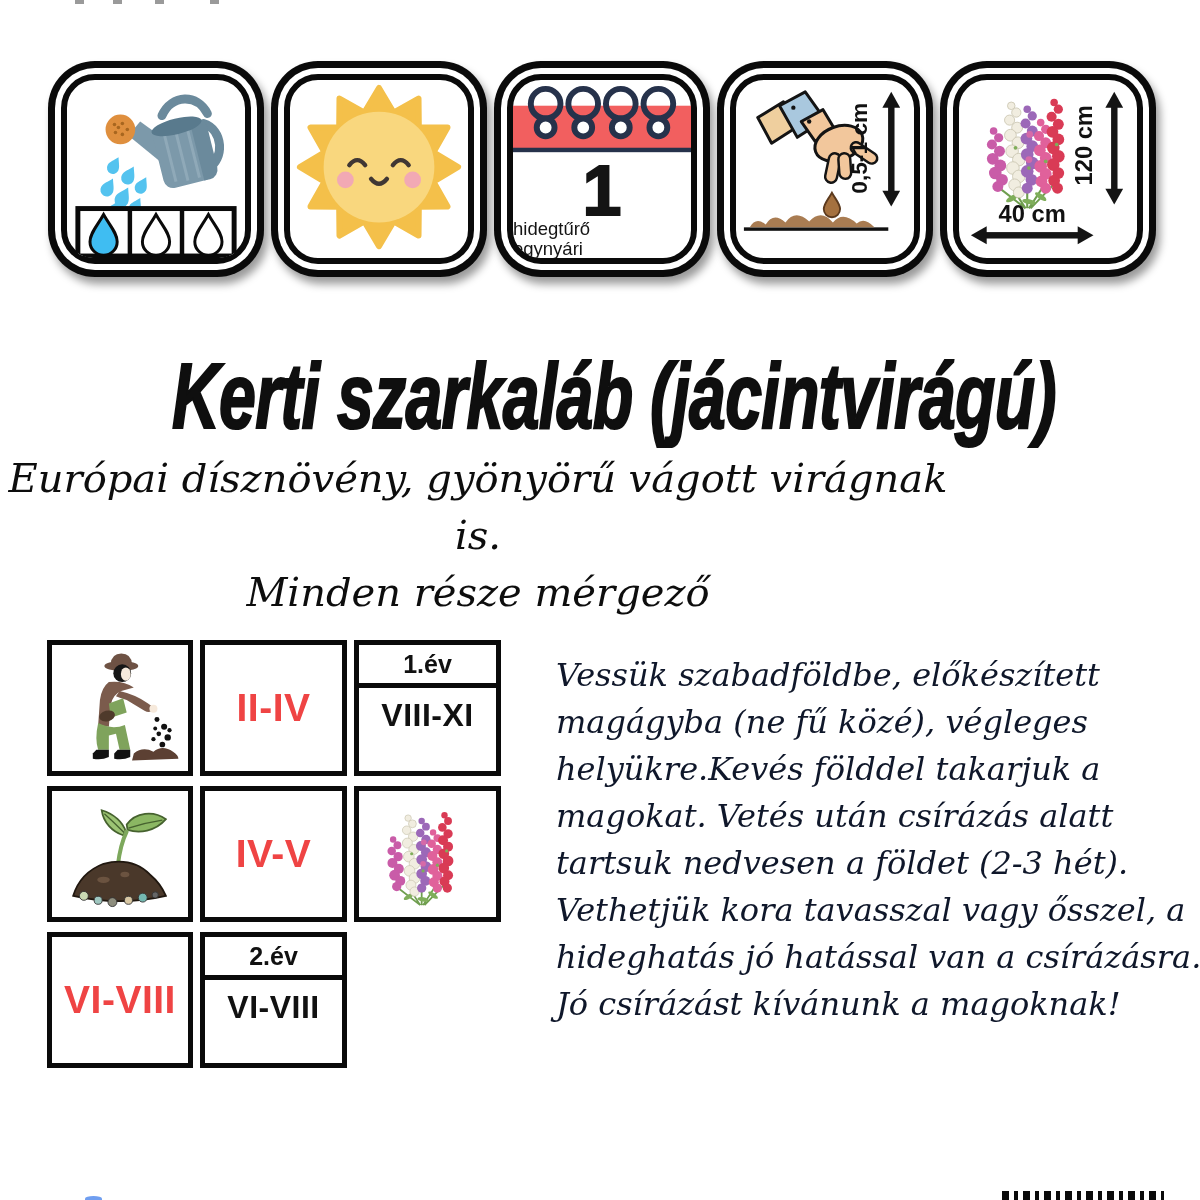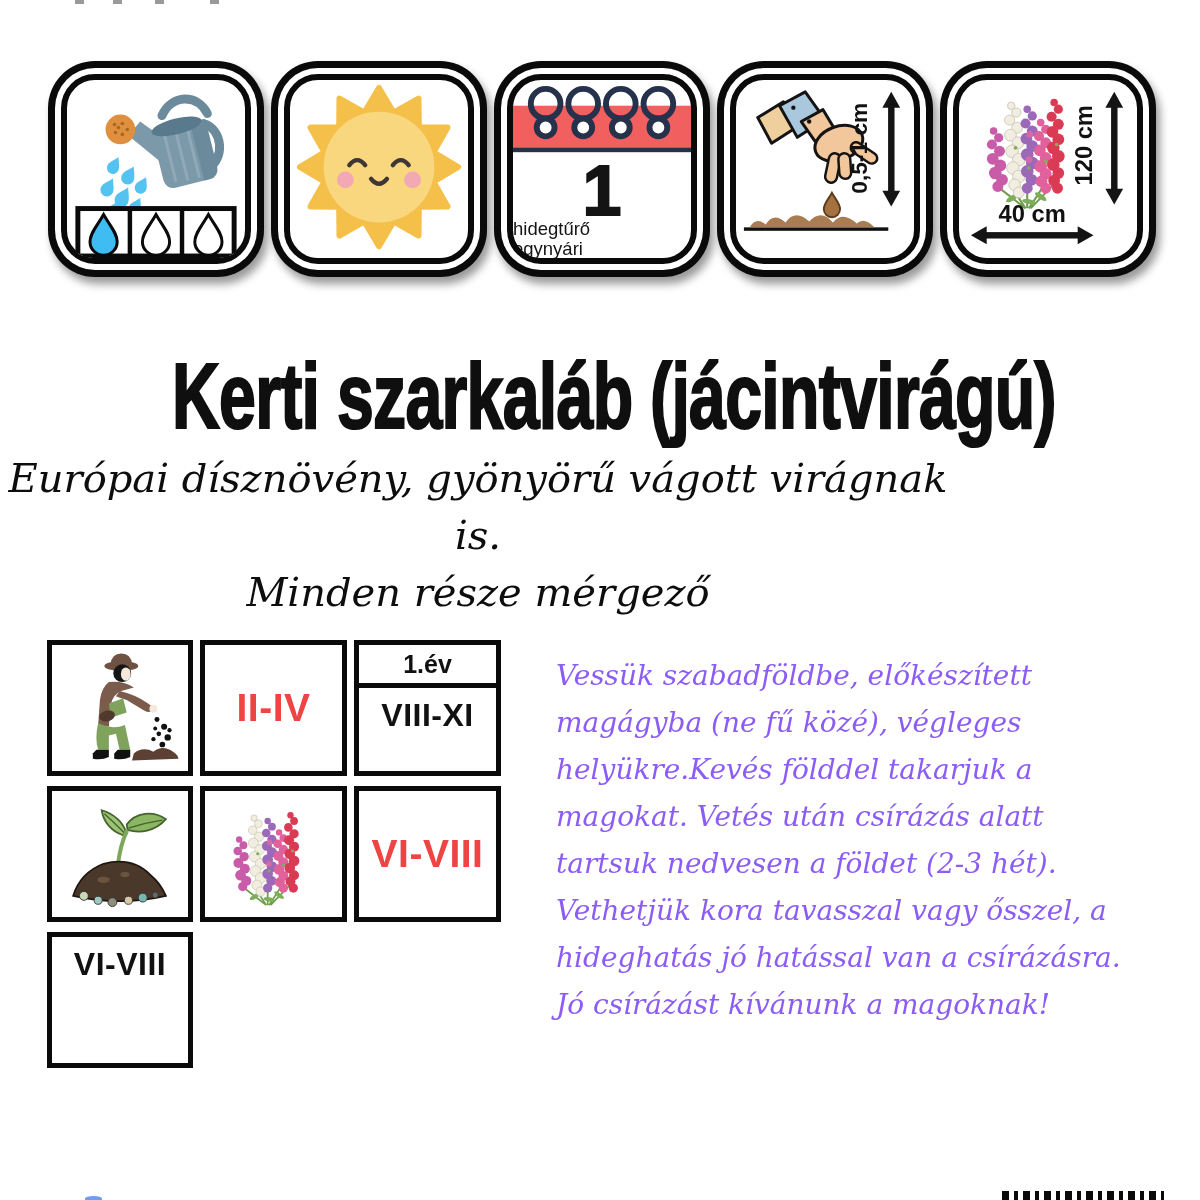--- a/index.html
+++ b/index.html
@@ -20,40 +20,40 @@
     border:6px solid #0a0a0a; border-radius:34px;
     box-shadow: 0 0 0 6px #ffffff, 0 0 0 13px #0a0a0a, 4px 7px 9px 13px rgba(0,0,0,0.40);
   }
   .icon-card-content { position:absolute; inset:0; border-radius:26px; overflow:hidden; }
   .icon-card-content svg { display:block; width:100%; height:100%; }
   .cal-number { position:absolute; top:76px; left:0; width:100%; text-align:center;
     font-size:70px; line-height:1; font-weight:bold; color:#141414; -webkit-text-stroke:2px #141414; }
   .cal-label { position:absolute; top:139px; left:0; width:100%; text-align:left;
     font-size:18.5px; line-height:20px; font-weight:normal; white-space:pre-line; color:#141414; }
   
-  .title { position:absolute; top:344px; left:0; width:1000px; text-align:center; white-space:nowrap; }
+  .title { position:absolute; top:344px; left:0; width:1000px; text-align:center; white-space:nowrap;font-style:italic; }
   .title span { display:inline-block; transform:scaleX(0.72); transform-origin:center;
     font-size:92px; font-weight:bold; letter-spacing:-1px; color:#0f0f0f; -webkit-text-stroke:2.2px #0f0f0f; }
   .subtitle { position:absolute; top:450px; left:0; width:956px; text-align:center;
     font-family:"DejaVu Serif", serif; font-style:italic; font-size:40px; line-height:57px;
     white-space:pre-line; color:#0d0d0d; }
   
   .sow-table { position:absolute; left:47px; top:640px;
     display:grid; grid-template-columns:146px 147px 147px; grid-auto-rows:136px; gap:10px 7px; }
   .cell { border:5px solid #0a0a0a; background:#fff; display:flex; align-items:center; justify-content:center; overflow:hidden; }
   .cell svg { width:92%; height:92%; }
   .cell-months { font-size:39px; font-weight:bold; color:#ef4444; letter-spacing:0.5px; }
   .cell-year { flex-direction:column; align-items:stretch; justify-content:flex-start; }
   .year-head { height:38px; border-bottom:5px solid #0a0a0a; display:flex; align-items:center; justify-content:center;
     font-size:25px; font-weight:bold; color:#111; }
   .year-body { margin-top:9px; text-align:center; font-size:32px; font-weight:bold; color:#111; letter-spacing:0.5px; }
   
   .description { position:absolute; left:556px; top:652px;
-    font-family:"DejaVu Serif", serif; font-style:italic; font-size:28px; line-height:47px;
-    white-space:pre; color:#8b5cf6; }
+    font-family:"DejaVu Serif", serif; font-style:italic; font-size:32px; line-height:47px;
+    white-space:pre; color:#0f172a; }
 </style>
 </head>
 <body>
 
 <svg width="0" height="0" style="position:absolute" aria-hidden="true">
   <defs>
     <path id="drop" d="M0,-16 C5,-7 11,-1 11,6 A11,11 0 1,1 -11,6 C-11,-1 -5,-7 0,-16 Z"></path>
     <g id="flower-cluster">
       <path d="M58,148 L27,124 M58,148 L45,128 M60,148 L60,126 M62,148 L79,122 M64,148 L93,118" stroke="#6f9e4f" stroke-width="2.5" fill="none"></path>
       <ellipse cx="42" cy="136" rx="8" ry="3" fill="#7fae5a" transform="rotate(-30 42 136)"></ellipse>
@@ -325,28 +325,30 @@
       <g stroke="#333" stroke-width="1">
         <circle cx="30" cy="112" r="5" fill="#c9d9b3"></circle>
           <circle cx="46" cy="117" r="4.5" fill="#9fc7c0"></circle>
         <circle cx="62" cy="119" r="5" fill="#8e8e7e"></circle>
           <circle cx="80" cy="117" r="4.5" fill="#d9c8a4"></circle>
         <circle cx="96" cy="114" r="5" fill="#74b8b0"></circle>
           <circle cx="110" cy="111" r="3.5" fill="#666"></circle>
       </g>
     </svg>
   </div>
+  <div class="cell cell-months">IV-V</div>
 
   <div class="cell">
     <svg viewBox="0 0 140 130">
       <use href="#flower-cluster" transform="translate(16,4) scale(0.8)"></use>
     </svg>
   </div>
   <div class="cell cell-months">VI-VIII</div>
   <div class="cell cell-year">
+    <div class="year-head">2.év</div>
     <div class="year-body">VI-VIII</div>
   </div>
 </div>
 
 <div class="description">Vessük szabadföldbe, előkészített
 magágyba (ne fű közé), végleges
 helyükre.Kevés földdel takarjuk a
 magokat. Vetés után csírázás alatt
 tartsuk nedvesen a földet (2-3 hét).
 Vethetjük kora tavasszal vagy ősszel, a

